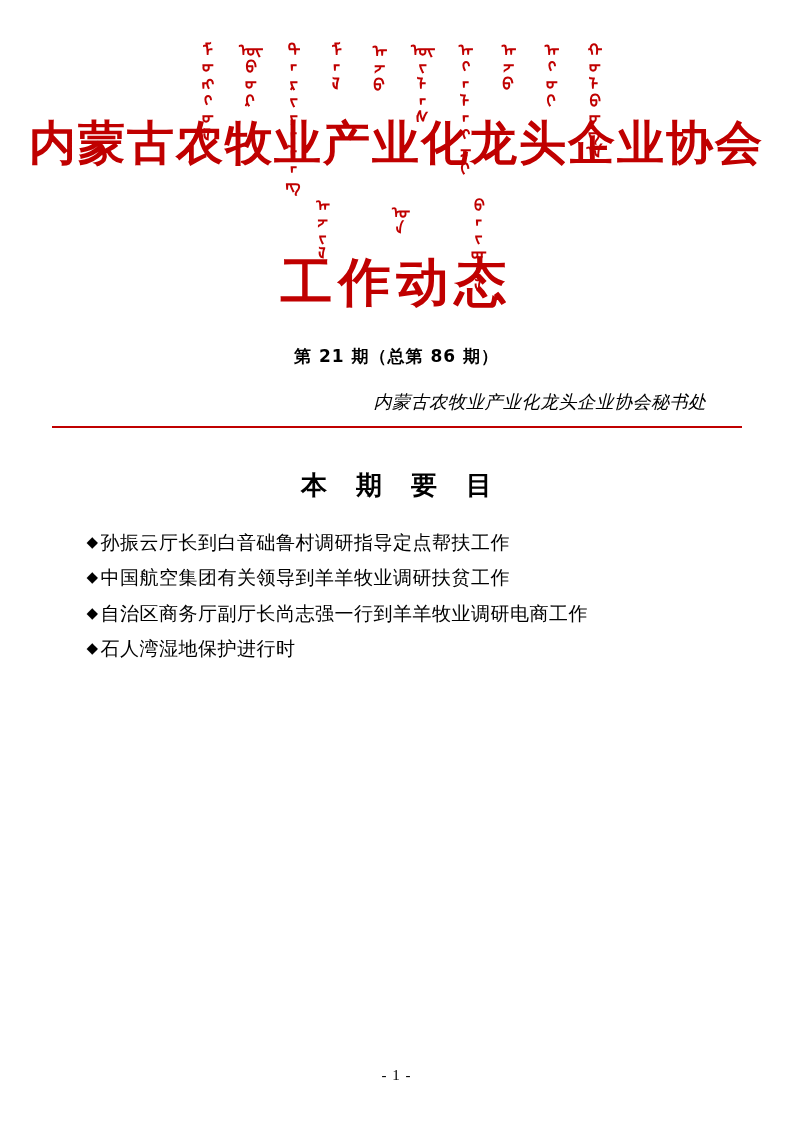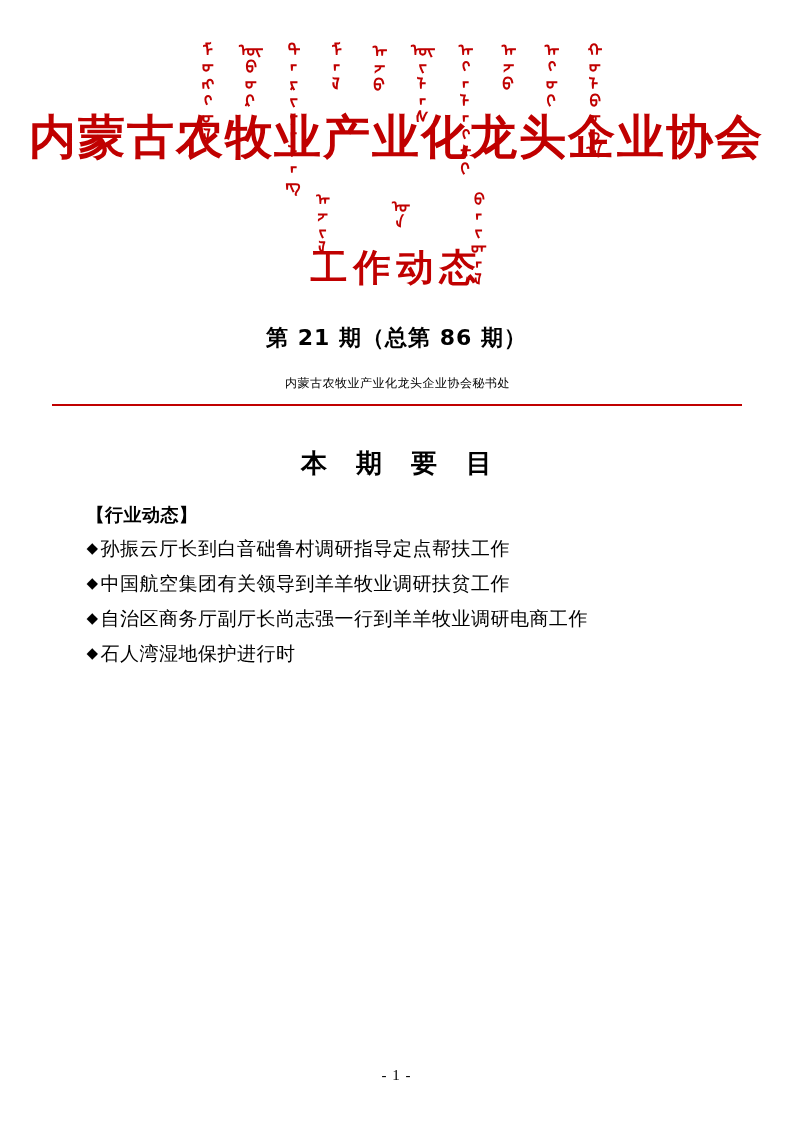--- a/index.html
+++ b/index.html
@@ -49,64 +49,65 @@
   .mong-glyph.short { height: 44px; }
   .mong-glyph.mid   { height: 52px; }
 
   .masthead-title {
     color: #c00000;
     font-family: "DejaVu Sans", sans-serif;
     font-weight: bold;
     font-size: 47px;
     letter-spacing: 2px;
     line-height: 1.15;
-    margin-top: 8px;
+    margin-top: 14px;
   }
 
   .mongolian-row2 {
     display: flex;
     justify-content: center;
     align-items: flex-start;
     gap: 62px;
     height: 54px;
     margin-top: 26px;
     margin-bottom: 2px;
   }
   .mongolian-row2 .mong-glyph { font-size: 16px; height: 46px; }
 
   .masthead-subtitle {
     color: #c00000;
     font-family: "DejaVu Sans", sans-serif;
     font-weight: bold;
-    font-size: 37px;
+    font-size: 52px;
     letter-spacing: 6px;
     line-height: 1.1;
     margin-top: 4px;
   }
 
   
   .issue-line {
     text-align: center;
     font-family: "DejaVu Sans", sans-serif;
     font-weight: bold;
-    font-size: 22px;
+    font-size: 17px;
     margin-top: 34px;
     letter-spacing: 1px;
   }
 
   
   .pubrow {
     display: flex;
-    justify-content: center;
+    justify-content: flex-end;
     align-items: baseline;
     width: 620px;
     margin: 22px auto 0 auto;
-    font-size: 12px;
+    font-size: 18px;
     font-family: "Liberation Serif", serif;
     letter-spacing: 0.5px;
+    font-style: italic;
   }
   .pubrow .issuer { padding-left: 2px; }
   .pubrow .date { padding-right: 48px; }
 
   .rule {
     width: 690px;
     margin: 12px auto 0 auto;
     border: none;
     border-top: 2px solid #c00000;
     height: 0;
@@ -195,21 +196,20 @@
   <div class="pubrow">
     <span class="issuer">内蒙古农牧业产业化龙头企业协会秘书处</span>
   </div>
 
   <hr class="rule">
 
   <div class="contents-title">本 期 要 目</div>
 
   <div class="contents">
 
-    <div class="section-head">【行业动态】</div>
     <div class="entry">
       <span class="bullet">◆</span><span>孙振云厅长到白音础鲁村调研指导定点帮扶工作</span>
     </div>
 
     <div class="entry">
       <span class="bullet">◆</span><span>中国航空集团有关领导到羊羊牧业调研扶贫工作</span>
     </div>
     <div class="entry">
       <span class="bullet">◆</span><span>自治区商务厅副厅长尚志强一行到羊羊牧业调研电商工作</span>
     </div>

